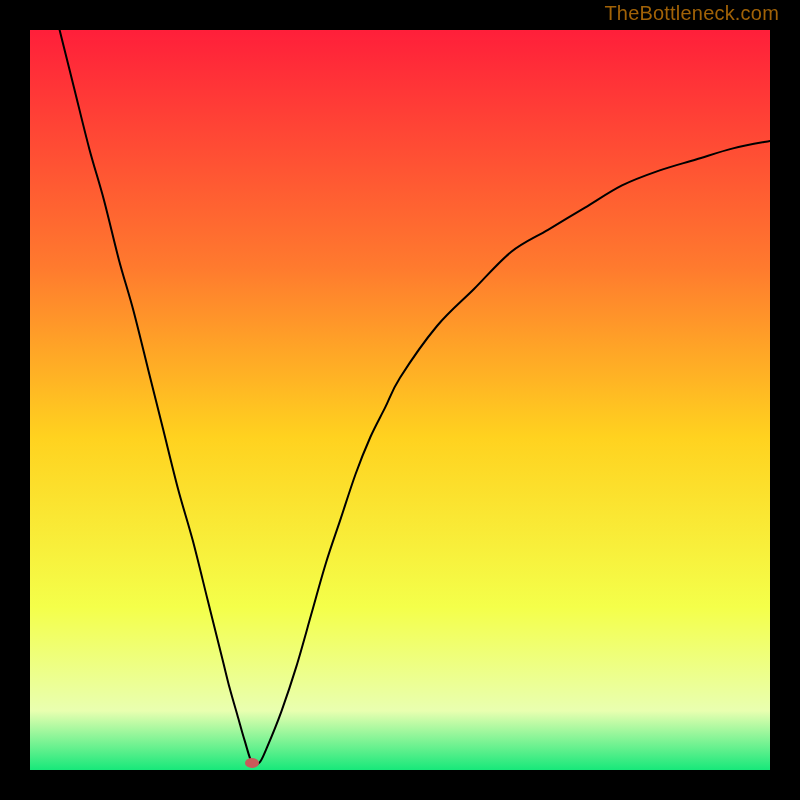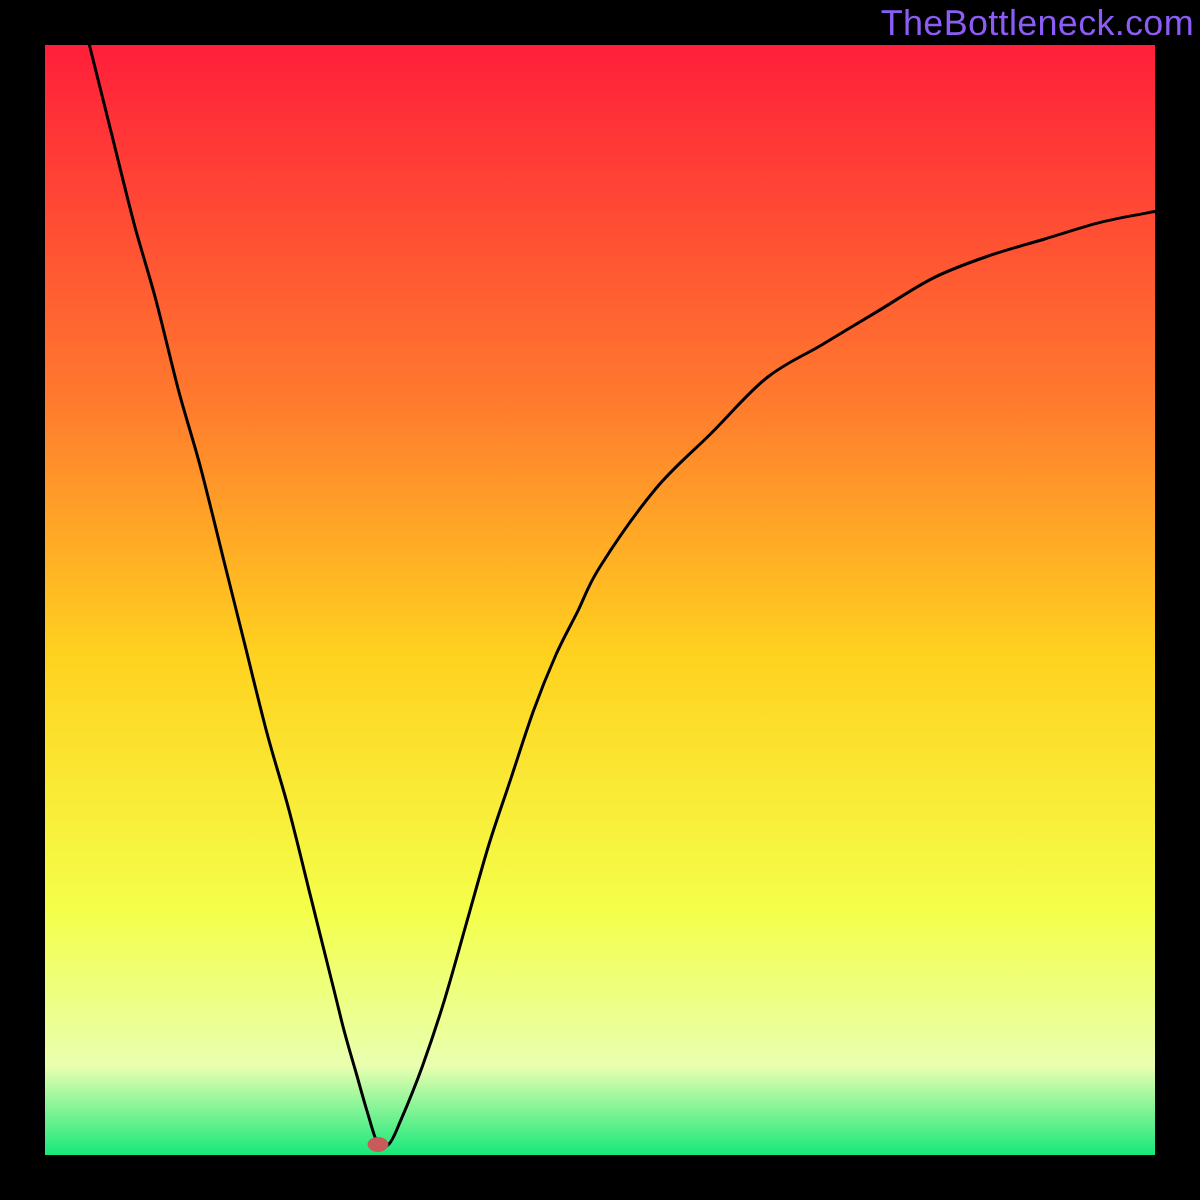--- a/index.html
+++ b/index.html
@@ -13,23 +13,23 @@
   }
   .stage {
     position: relative;
     width: 800px;
     height: 800px;
     background: #000;
   }
   .watermark {
     position: absolute;
     top: 2px;
-    right: 4px;
-    color: #8b5cf6;
-    font-size: 24px;
+    right: 21px;
+    color: #a16207;
+    font-size: 20px;
     letter-spacing: 0.2px;
     font-weight: 500;
     z-index: 10;
     user-select: none;
   }
   .plot {
     position: absolute;
     left: 30px;
     top: 30px;
     width: 740px;

